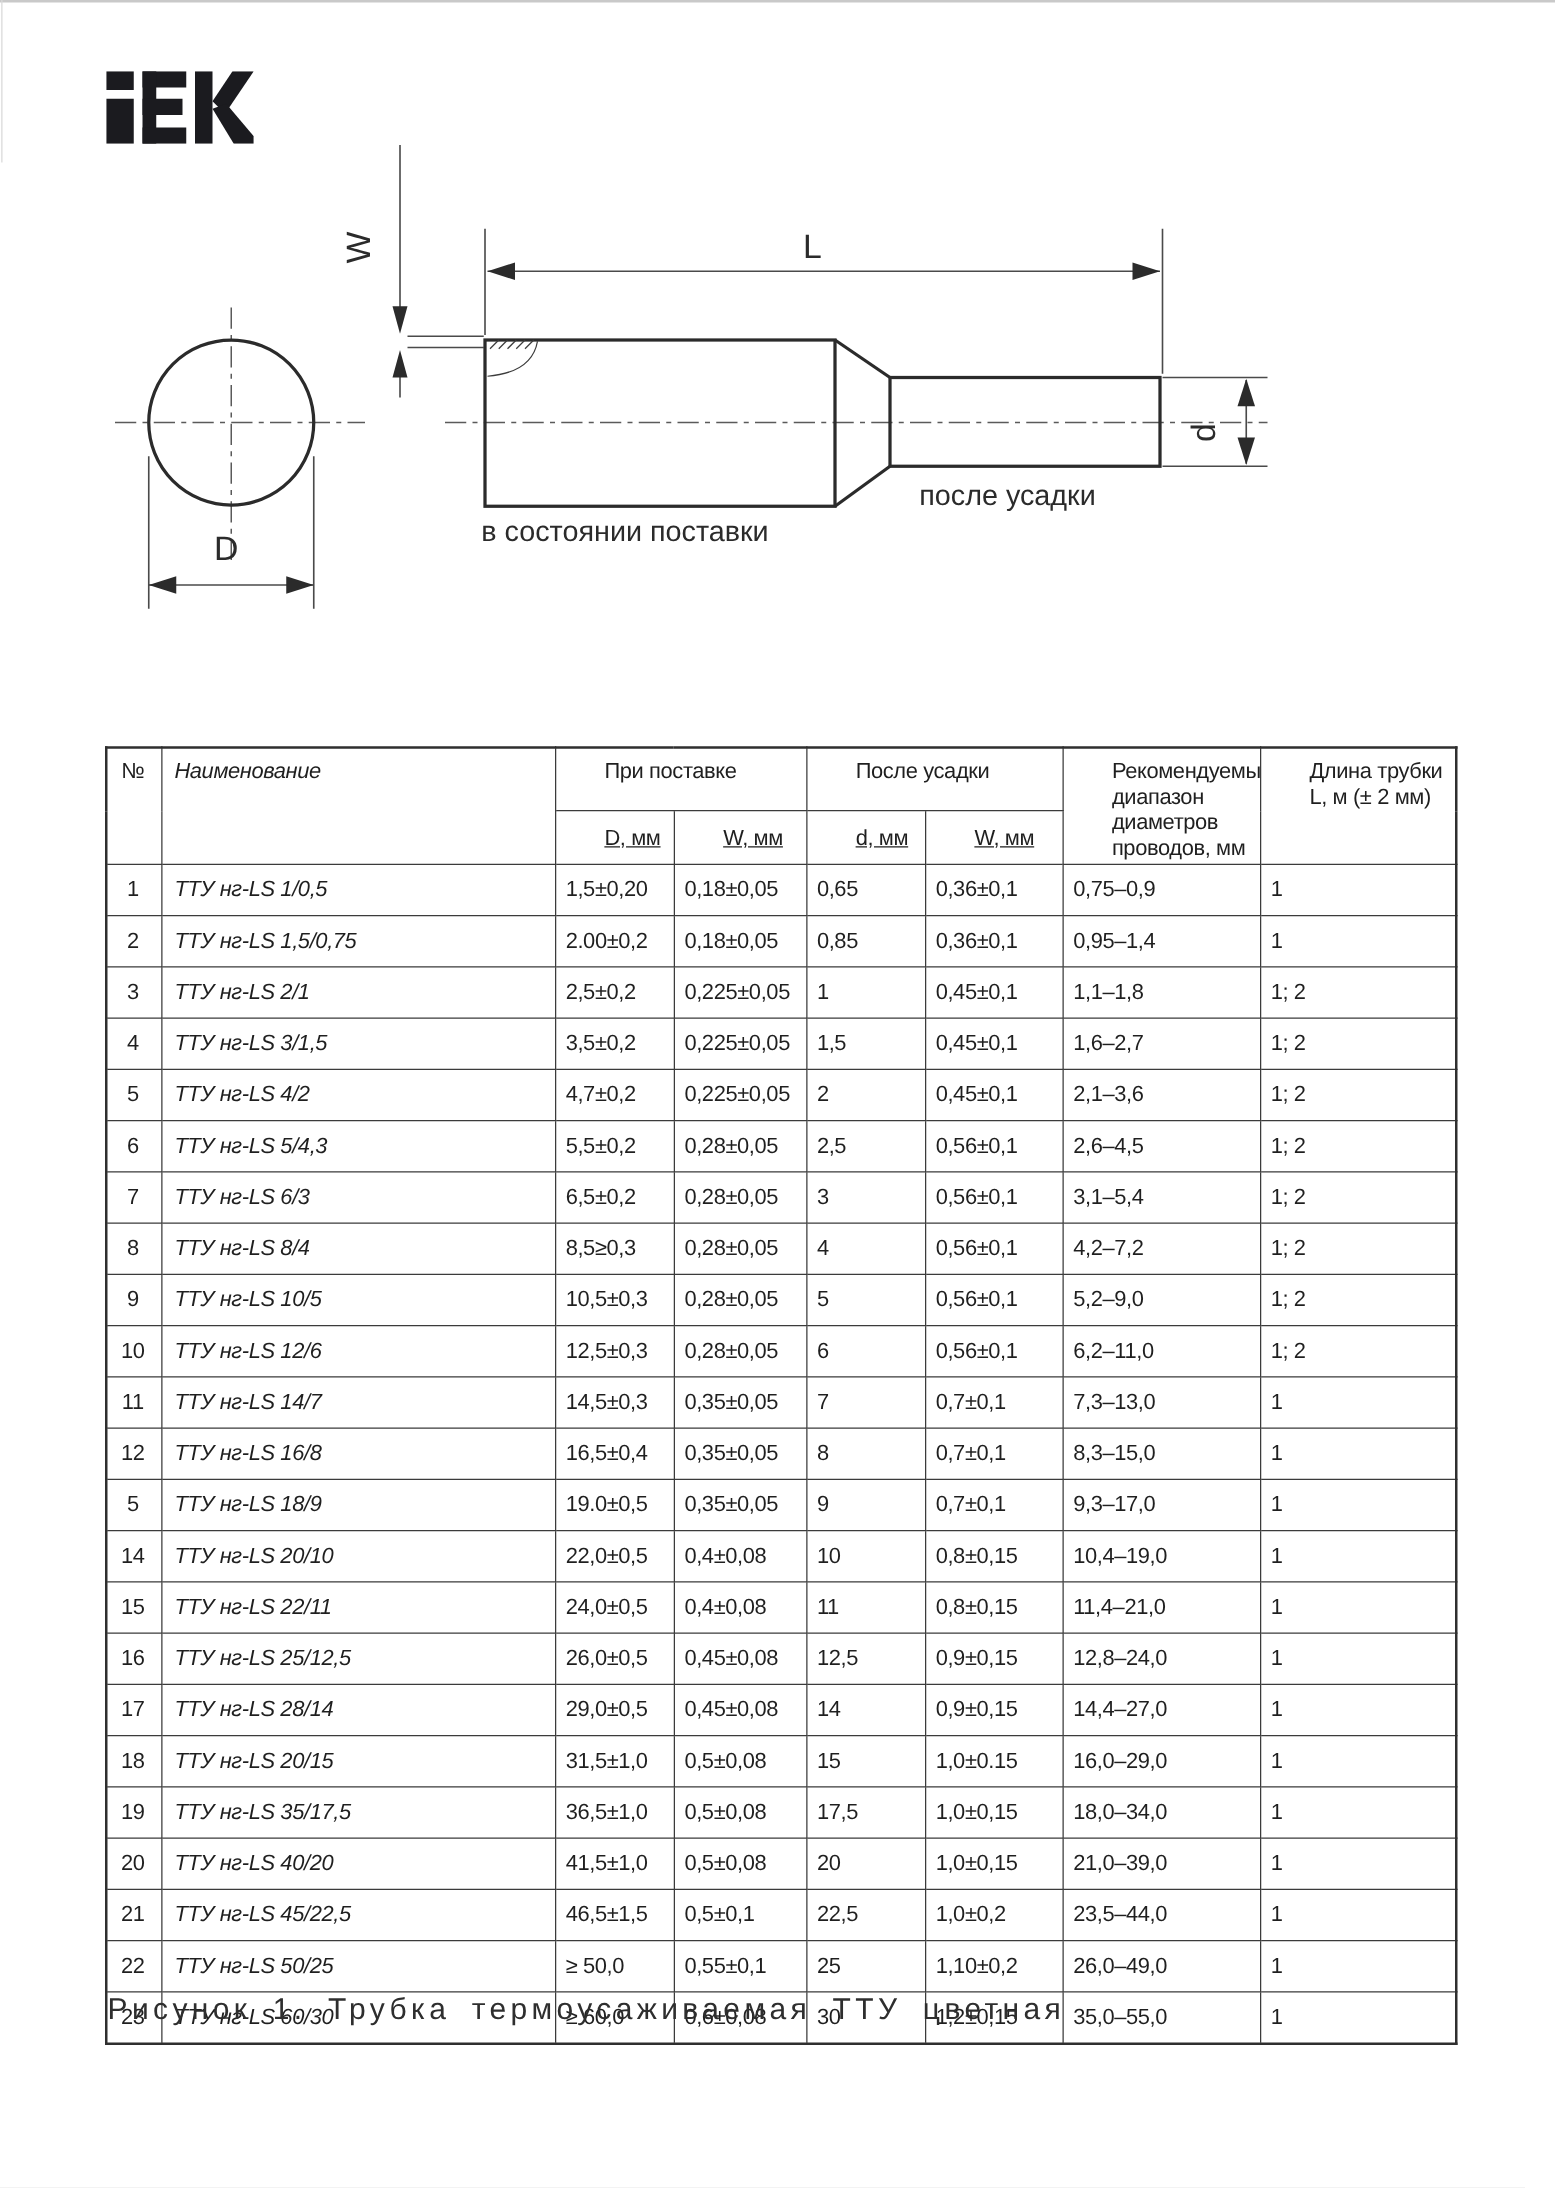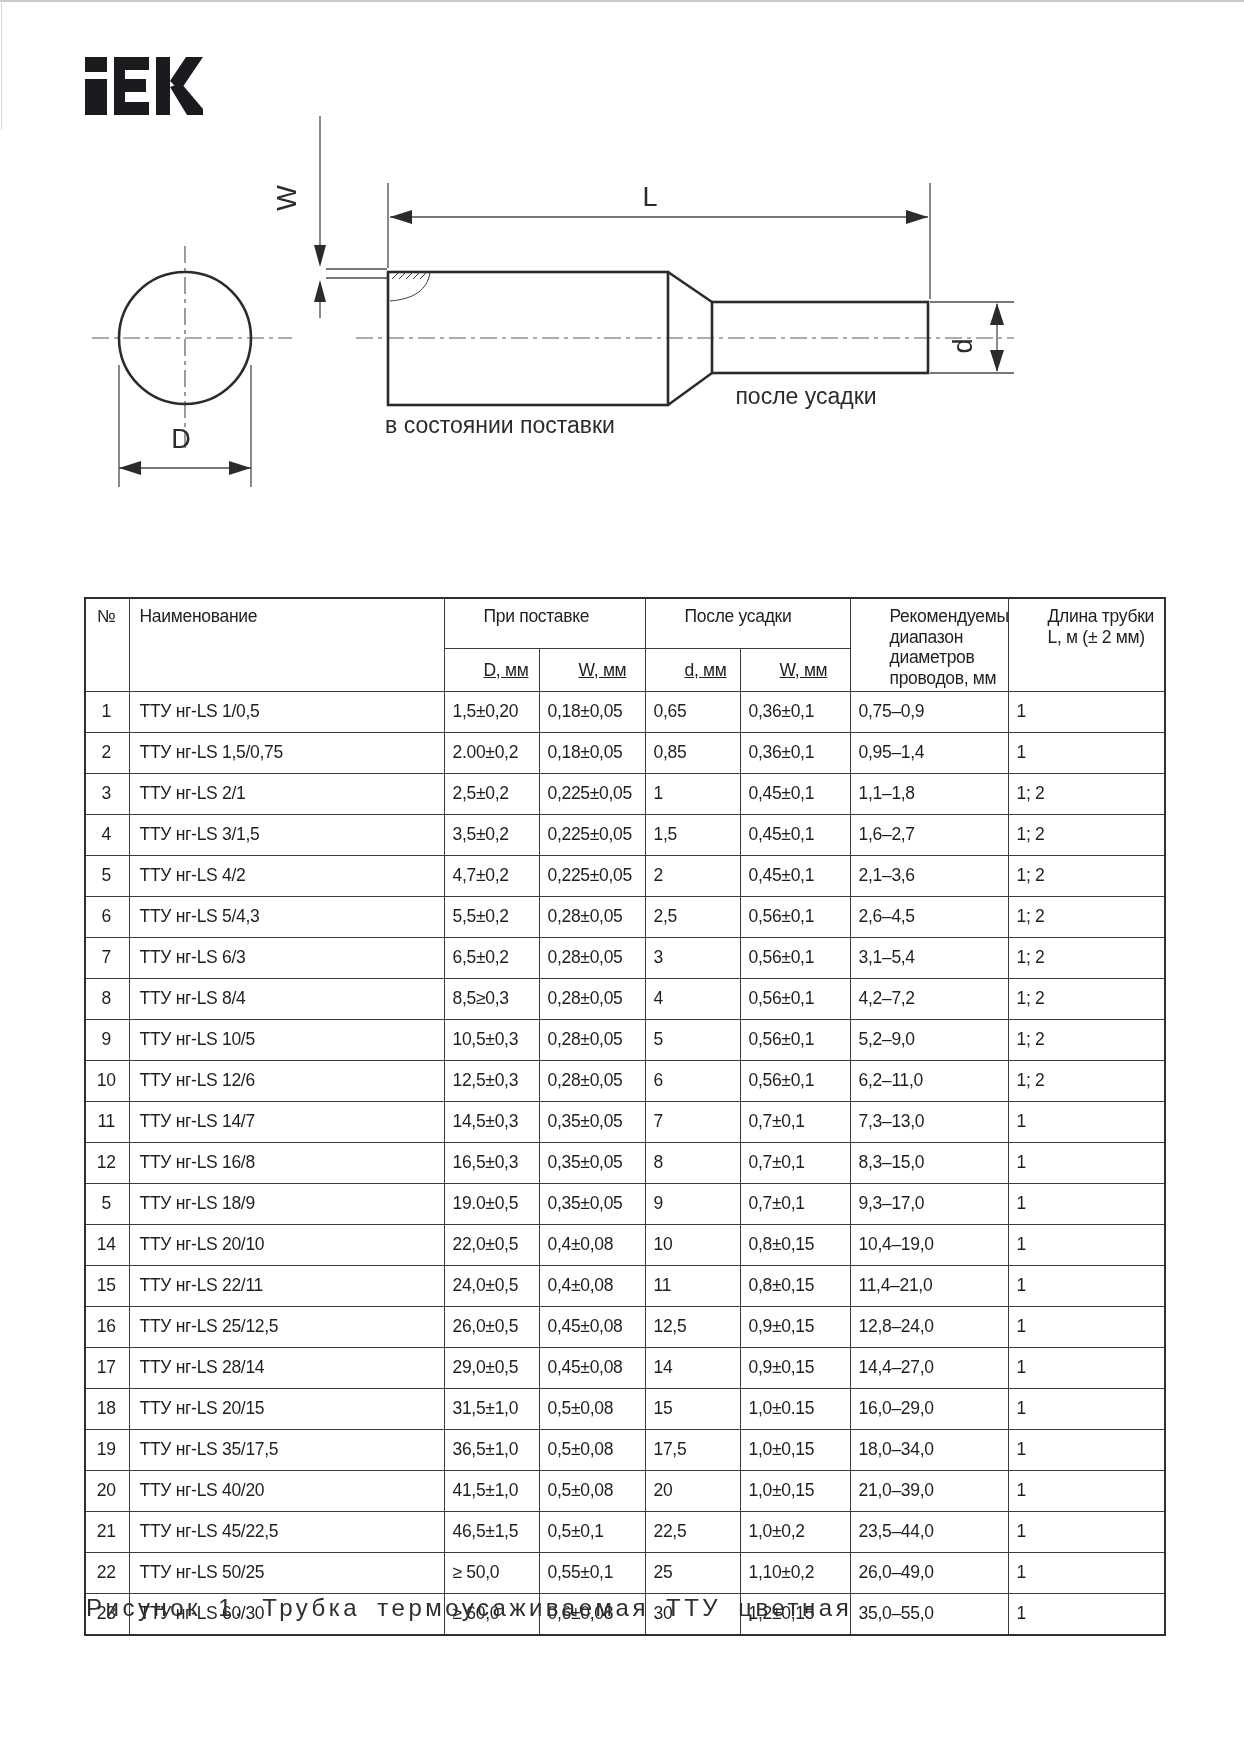--- a/index.html
+++ b/index.html
@@ -31,21 +31,21 @@
   table.spec th,table.spec td{
     border:1.6px solid #3b3b3b;font-weight:normal;
     padding:2px 4px 2px 8px;text-align:left;overflow:hidden;white-space:nowrap;
   }
   table.spec th{white-space:normal;padding-left:39px;}
   tr.hdr-group th{height:34px;vertical-align:top;padding-top:7px;}
   tr.hdr-sub th{height:32px;vertical-align:middle;text-decoration:underline;}
   th.span2{vertical-align:top;padding-top:7px;}
   table.spec td{height:36px;vertical-align:middle;}
   .c-num{text-align:center !important;padding-left:2px !important;}
-  .c-name{padding-left:10px !important;}
+  .c-name{padding-left:10px !important;font-style:italic;}
 
   .caption{
     position:absolute;left:86px;top:1594px;
     font-size:24px;letter-spacing:3.5px;word-spacing:7px;color:#2e2e2e;
   }
 </style>
 </head>
 <body>
 
 <div class="page">
@@ -259,21 +259,21 @@
           <td>14,5±0,3</td>
           <td>0,35±0,05</td>
           <td>7</td>
           <td>0,7±0,1</td>
           <td>7,3–13,0</td>
           <td>1</td>
         </tr>
         <tr>
           <td class="c-num">12</td>
           <td class="c-name">ТТУ нг-LS 16/8</td>
-          <td>16,5±0,3</td>
+          <td>16,5±0,4</td>
           <td>0,35±0,05</td>
           <td>8</td>
           <td>0,7±0,1</td>
           <td>8,3–15,0</td>
           <td>1</td>
         </tr>
         <tr>
           <td class="c-num">5</td>
           <td class="c-name">ТТУ нг-LS 18/9</td>
           <td>19.0±0,5</td>

